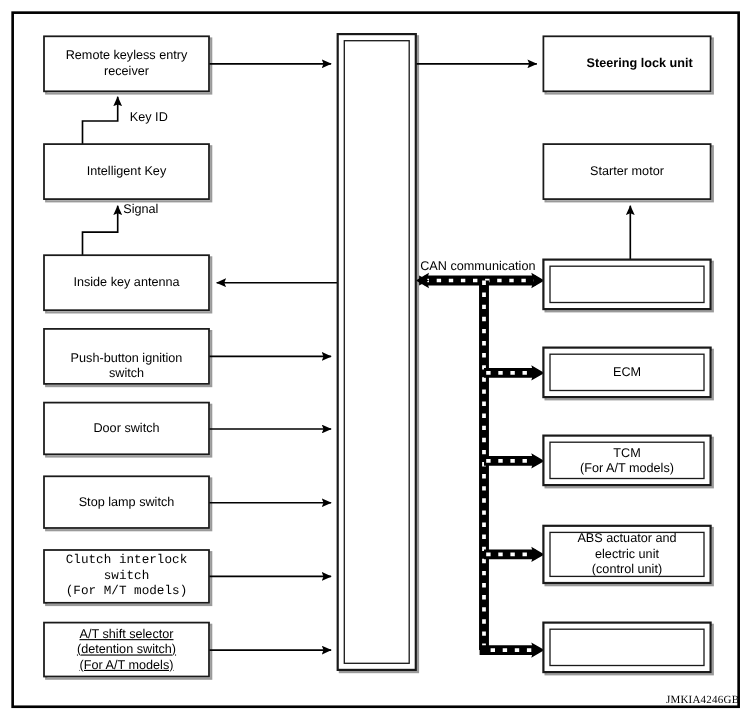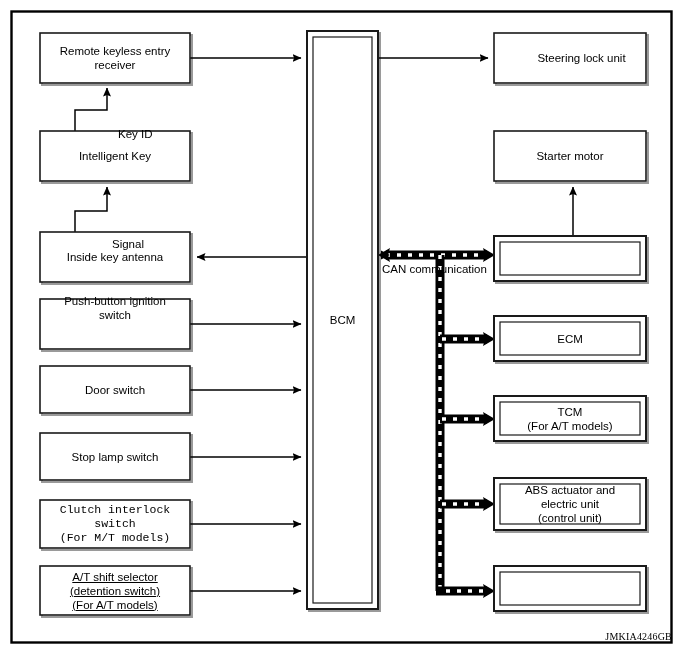--- a/index.html
+++ b/index.html
@@ -36,21 +36,20 @@
     color: #000000;
     white-space: pre-line;
     pointer-events: none;
   }
   .edge-label {
     position: absolute;
     font-size: 11.5px;
     line-height: 14px;
     color: #000000;
     white-space: nowrap;
-    margin-top: 27px;
   }
   #figure-code {
     position: absolute;
     right: 14px;
     bottom: 8px;
     font-size: 10px;
     letter-spacing: 0.2px;
     color: #000000;
     font-family: Liberation Serif, serif;
   }
@@ -175,39 +174,38 @@
 
       <rect x="307" y="31" width="71" height="578" stroke-width="2"></rect>
       <rect x="313" y="37" width="59" height="566" stroke-width="1.2"></rect>
     </g>
   </svg>
 
   <div class="node-label" style="left:40px; top:33px; width:150px; height:50px;">Remote keyless entry
 receiver</div>
   <div class="node-label" style="left:40px; top:131px; width:150px; height:50px;">Intelligent Key</div>
   <div class="node-label" style="left:40px; top:232px; width:150px; height:50px;">Inside key antenna</div>
-  <div class="node-label" style="left:40px; top:283px; width:150px; height:50px;">Push-button ignition
+  <div class="node-label" style="left:40px; top:299px; width:150px; height:68px;">Push-button ignition
 switch</div>
   <div class="node-label" style="left:40px; top:366px; width:150px; height:47px;">Door switch</div>
   <div class="node-label" style="left:40px; top:433px; width:150px; height:47px;">Stop lamp switch</div>
   <div class="node-label" style="left:40px; top:500px; width:150px; height:48px;font-family:Liberation Mono, monospace;">Clutch interlock switch
 (For M/T models)</div>
   <div class="node-label" style="left:40px; top:566px; width:150px; height:49px;text-decoration:underline;">A/T shift selector
 (detention switch)
 (For A/T models)</div>
 
-  <div class="node-label" style="left:307px; top:31px; width:71px; height:578px;">BCM</div>
-
-  <div class="node-label" style="left:494px; top:33px; width:175px; height:50px;">Steering lock unit</div>
+
+  <div class="node-label" style="left:494px; top:33px; width:175px; height:50px;font-weight:bold;">Steering lock unit</div>
   <div class="node-label" style="left:494px; top:131px; width:152px; height:50px;">Starter motor</div>
   <div class="node-label" style="left:494px; top:316px; width:152px; height:45px;">ECM</div>
   <div class="node-label" style="left:494px; top:396px; width:152px; height:45px;">TCM
 (For A/T models)</div>
   <div class="node-label" style="left:494px; top:478px; width:152px; height:52px;">ABS actuator and
 electric unit
 (control unit)</div>
 
   <div class="edge-label" style="left:118px; top:100px;">Key ID</div>
-  <div class="edge-label" style="left:112px; top:210px;">Signal</div>
+  <div class="edge-label" style="left:112px; top:184px;">Signal</div>
   <div class="edge-label" style="left:382px; top:235px;">CAN communication</div>
 
   <div id="figure-code">JMKIA4246GB</div>
 </div>
 
 </body></html>

